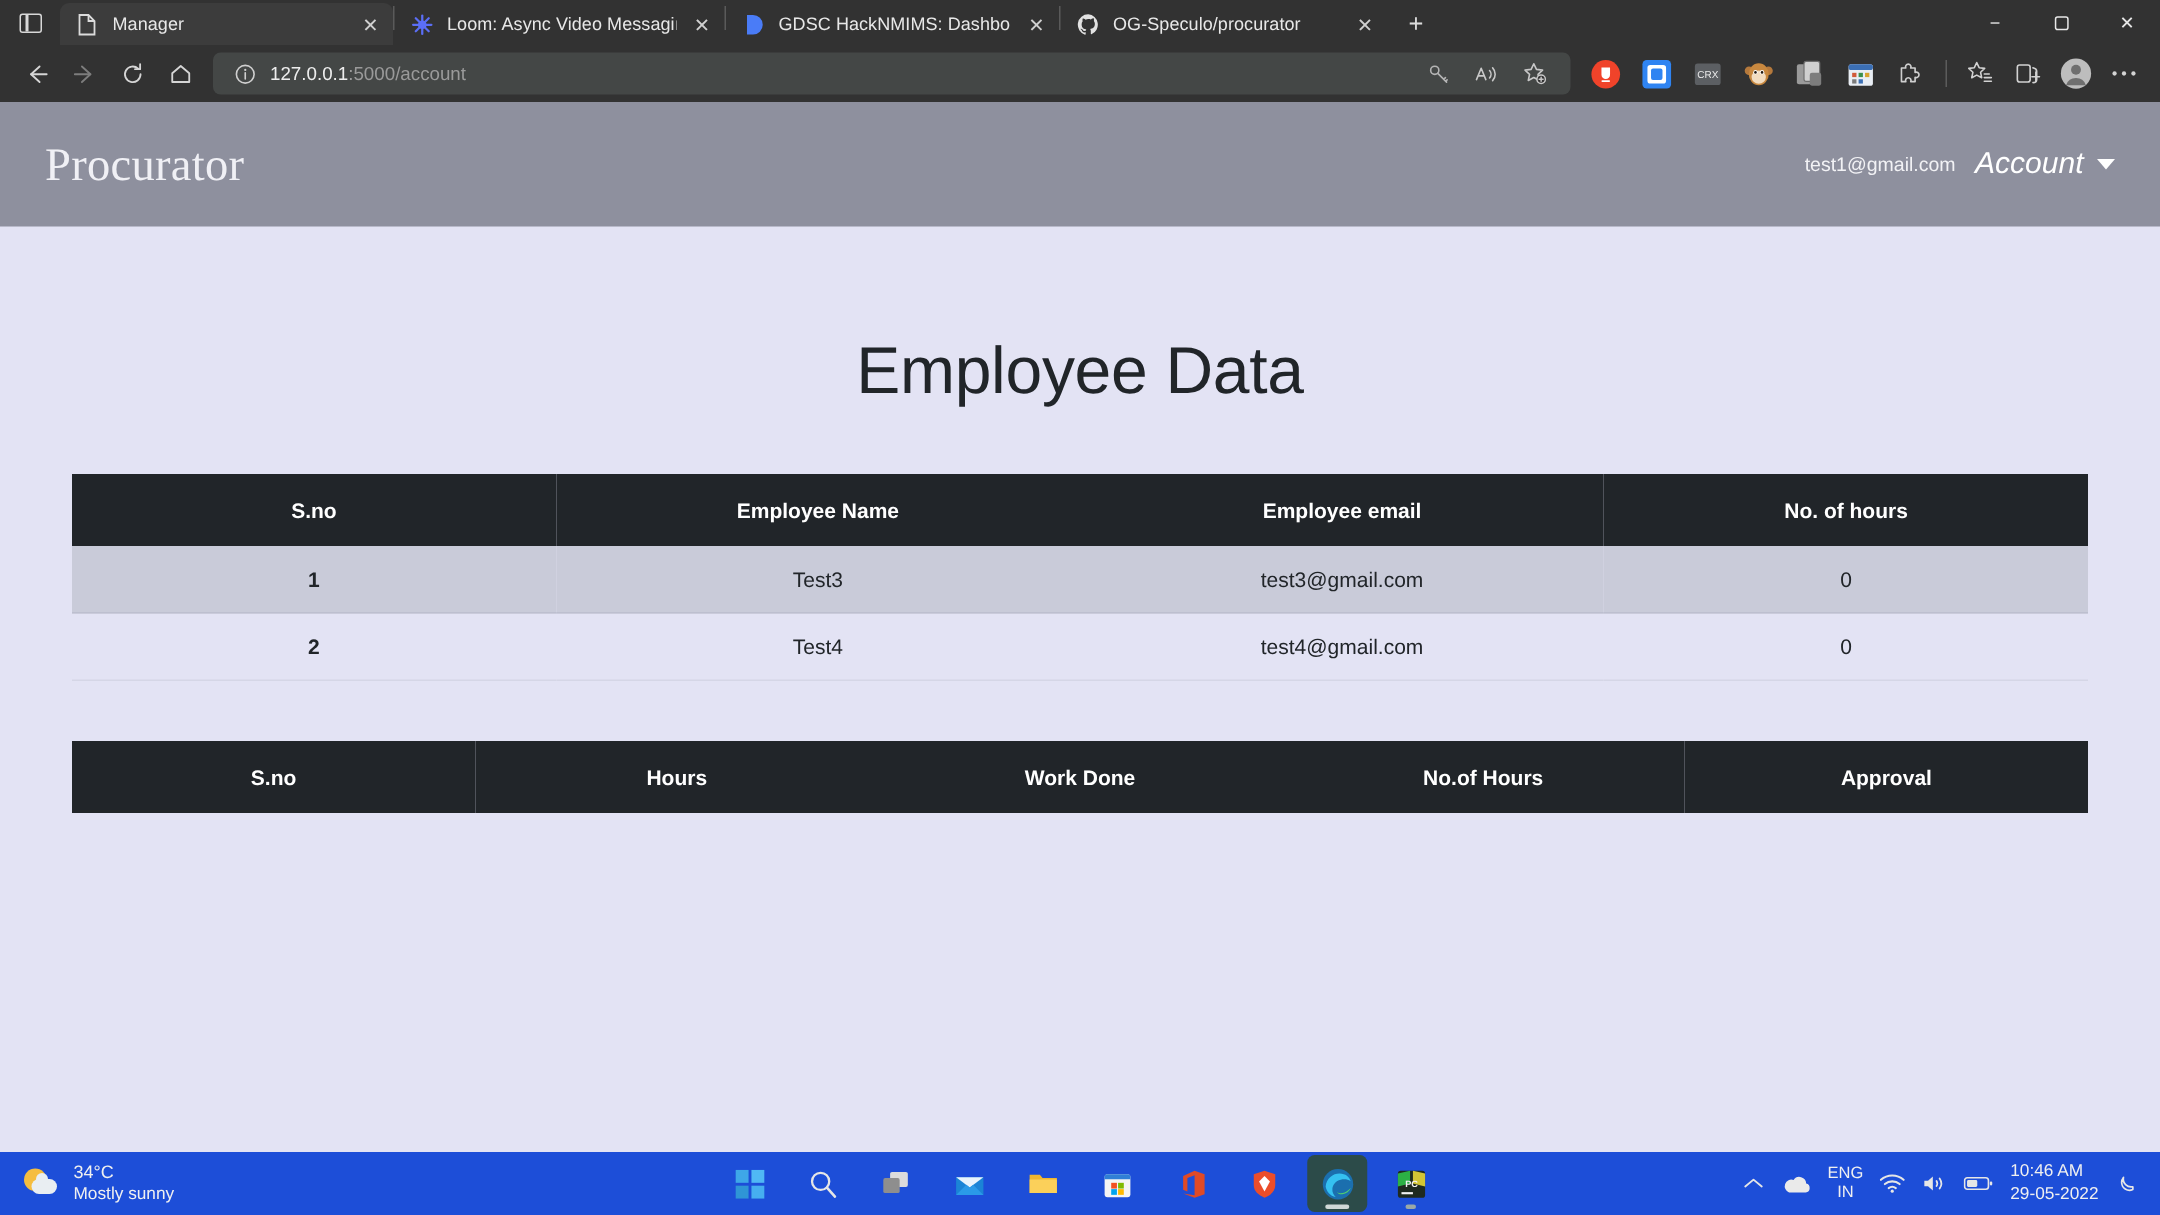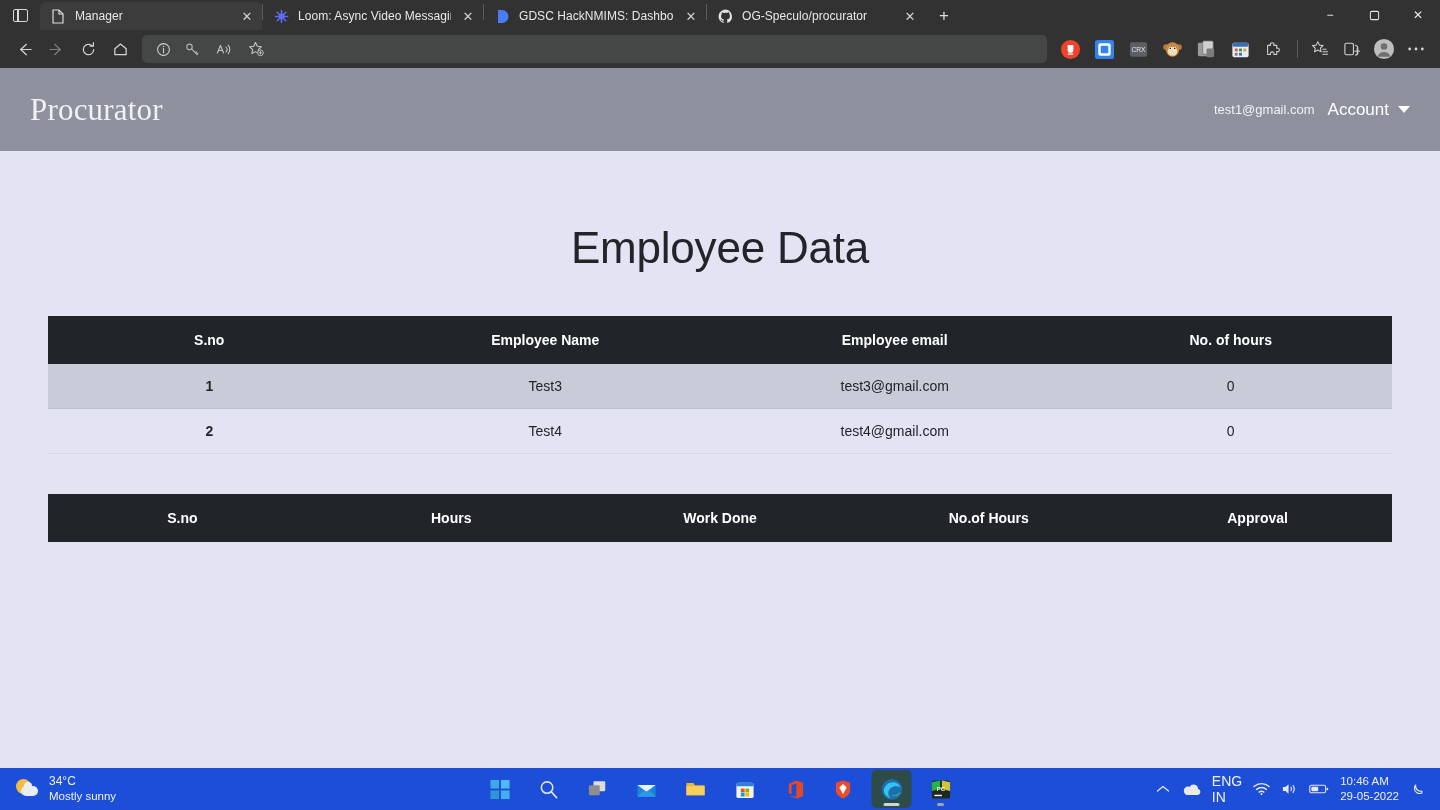--- a/index.html
+++ b/index.html
@@ -95,21 +95,21 @@
     height: 83px; background: #8e909e;
     display: flex; align-items: center; padding: 0 30px;
   }
   .brand {
     font-family: "Liberation Serif", serif;
     font-size: 31px; color: #f0f0f5; font-weight: 400; letter-spacing: 0.2px;
   }
   .nav-right { margin-left: auto; display: flex; align-items: center; gap: 13px; }
   .nav-email { font-size: 13px; color: #f2f2f5; }
   .nav-account {
-    font-size: 17px; color: #ffffff; display: flex; align-items: center; gap: 9px;
+    font-size: 20px; color: #ffffff; display: flex; align-items: center; gap: 9px; font-style: italic;
   }
   .caret {
     width: 0; height: 0; border-left: 6px solid transparent; border-right: 6px solid transparent;
     border-top: 7px solid #ffffff;
   }
 
   h1.section-title {
     text-align: center; font-weight: 400; color: #212529;
     font-size: 44px; letter-spacing: -0.2px;
   }
@@ -180,21 +180,21 @@
   .tb-app.running::after {
     content: ""; position: absolute; bottom: 2px; left: 50%; transform: translateX(-50%);
     width: 7px; height: 3px; border-radius: 2px; background: #9aa8a7;
   }
 
   .tb-tray {
     margin-left: auto; display: flex; align-items: center; gap: 11px; padding-right: 14px;
     color: #f0f0f0;
   }
   .tray-ico { display: flex; align-items: center; justify-content: center; }
-  .tray-lang { font-size: 14px; line-height: 1.15; text-align: left; }
+  .tray-lang { font-size: 11px; line-height: 1.15; text-align: center; }
   .tray-clock { font-size: 11.5px; line-height: 1.3; text-align: left; }
 
   
   .sq { display: block; }
 </style>
 </head>
 <body>
 
 <div class="browser">
 
@@ -296,20 +296,21 @@
     </div>
 
     <div class="urlbar">
       <span class="info-ico">
         <svg width="15" height="15" viewBox="0 0 16 16">
             <circle cx="8" cy="8" r="6.3" fill="none" stroke="#cfcfcf" stroke-width="1.15"></circle>
             <line x1="8" y1="7" x2="8" y2="11.4" stroke="#cfcfcf" stroke-width="1.15" stroke-linecap="round"></line>
             <circle cx="8" cy="4.9" r="0.8" fill="#cfcfcf"></circle>
           </svg>
       </span>
+      <span class="urltext"><b>127.0.0.1</b><span>:5000/account</span></span>
       <span class="urlbar-actions">
         <span class="tb-icon">
           <svg width="15" height="15" viewBox="0 0 16 16">
               <circle cx="4.8" cy="5.2" r="2.9" fill="none" stroke="#b4b4b4" stroke-width="1.15"></circle>
               <path d="M7 7.4 13.2 13.6M11.2 11.6l1.2-1.2M12.6 13l1-1" fill="none" stroke="#b4b4b4" stroke-width="1.15" stroke-linecap="round"></path>
             </svg>
         </span>
         <span class="tb-icon">
           <svg width="16" height="15" viewBox="0 0 18 16">
               <path d="M1.5 12 5 3.5 8.5 12M2.8 9.2h4.4" fill="none" stroke="#c8c8c8" stroke-width="1.2" stroke-linecap="round" stroke-linejoin="round"></path>

